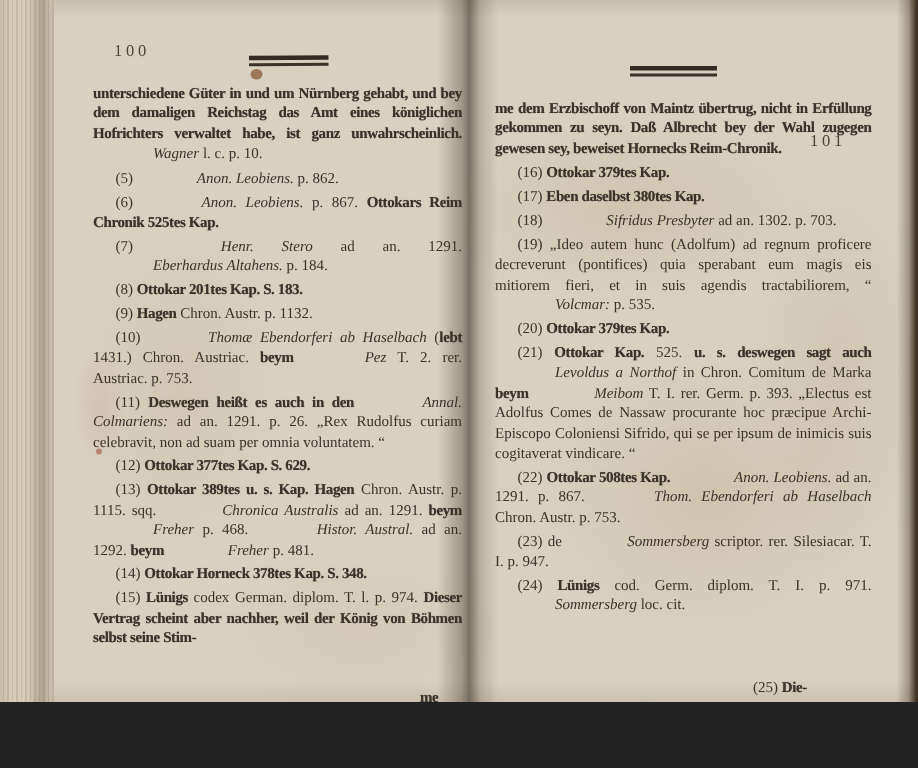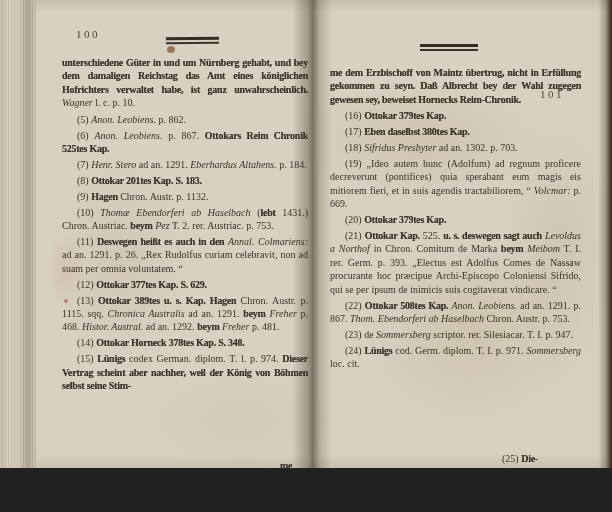--- a/index.html
+++ b/index.html
@@ -44,21 +44,21 @@
     background:#8a5a38;opacity:.75;filter:blur(.5px);}
   .speck{position:absolute;border-radius:50%;}
   .speck-a{left:64px;top:299px;width:4px;height:4px;background:#a34a3a;opacity:.55;}
   .speck-b{left:306px;top:483px;width:3px;height:6px;background:#8c3b30;opacity:.7;}
   .col{position:absolute;text-align:justify;font-size:10px;line-height:13.4px;color:#3a332b;}
   .col-left{left:62px;top:56px;width:246px;}
   .col-right{left:330px;top:66px;width:251px;}
   .col p{margin:0 0 2.5px;text-indent:15px;}
   .col p.cont{text-indent:0;margin-bottom:3px;}
   .fr{font-weight:bold;letter-spacing:-0.25px;text-shadow:0 0 .5px rgba(45,38,30,.55);}
-  .it{font-style:italic;}
+  .it{font-style:italic;margin-left:40px;}
   .rm{}
   .catchword{position:absolute;font-size:10px;color:#3a332b;}
   .cw-left{left:280px;top:460px;}
   .cw-right{left:502px;top:453px;}
   .signature{position:absolute;left:424px;top:466px;font-size:14px;letter-spacing:3px;color:#3a332b;}
 </style>
 </head>
 <body>
 
 <div class="scan">
@@ -87,21 +87,21 @@
     <p><span class="rm">(14) </span><span class="fr">Ottokar Horneck 378tes Kap. S. 348.</span></p>
     <p><span class="rm">(15) </span><span class="fr">Lünigs</span><span class="rm"> codex German. diplom. T. l. p. 974. </span><span class="fr">Dieser Vertrag scheint aber nachher, weil der König von Böhmen selbst seine Stim-</span></p>
   </div>
   <div class="catchword cw-left"><span class="fr">me</span></div>
 
   <div class="col col-right">
     <p class="cont"><span class="fr">me dem Erzbischoff von Maintz übertrug, nicht in Erfüllung gekommen zu seyn. Daß Albrecht bey der Wahl zugegen gewesen sey, beweiset Hornecks Reim-Chronik.</span></p>
     <p><span class="rm">(16) </span><span class="fr">Ottokar 379tes Kap.</span></p>
     <p><span class="rm">(17) </span><span class="fr">Eben daselbst 380tes Kap.</span></p>
     <p><span class="rm">(18) </span><span class="it">Sifridus Presbyter</span><span class="rm"> ad an. 1302. p. 703.</span></p>
-    <p><span class="rm">(19) „Ideo autem hunc (Adolfum) ad regnum proficere decreverunt (pontifices) quia sperabant eum magis eis mitiorem fieri, et in suis agendis tractabiliorem, “ </span><span class="it">Volcmar:</span><span class="rm"> p. 669.</span></p>
+    <p><span class="rm">(19) „Ideo autem hunc (Adolfum) ad regnum proficere decreverunt (pontifices) quia sperabant eum magis eis mitiorem fieri, et in suis agendis tractabiliorem, “ </span><span class="it">Volcmar:</span><span class="rm"> p. 535.</span></p>
     <p><span class="rm">(20) </span><span class="fr">Ottokar 379tes Kap.</span></p>
     <p><span class="rm">(21) </span><span class="fr">Ottokar Kap.</span><span class="rm"> 525. </span><span class="fr">u. s. deswegen sagt auch</span><span class="rm"> </span><span class="it">Levoldus a Northof</span><span class="rm"> in Chron. Comitum de Marka </span><span class="fr">beym</span><span class="rm"> </span><span class="it">Meibom</span><span class="rm"> T. I. rer. Germ. p. 393. „Electus est Adolfus Comes de Nassaw procurante hoc præcipue Archi-Episcopo Coloniensi Sifrido, qui se per ipsum de inimicis suis cogitaverat vindicare. “</span></p>
     <p><span class="rm">(22) </span><span class="fr">Ottokar 508tes Kap.</span><span class="rm"> </span><span class="it">Anon. Leobiens.</span><span class="rm"> ad an. 1291. p. 867. </span><span class="it">Thom. Ebendorferi ab Haselbach</span><span class="rm"> Chron. Austr. p. 753.</span></p>
     <p><span class="rm">(23) de </span><span class="it">Sommersberg</span><span class="rm"> scriptor. rer. Silesiacar. T. I. p. 947.</span></p>
     <p><span class="rm">(24) </span><span class="fr">Lünigs</span><span class="rm"> cod. Germ. diplom. T. I. p. 971. </span><span class="it">Sommersberg</span><span class="rm"> loc. cit.</span></p>
   </div>
   <div class="signature"><span class="fr">G</span><span class="rm"> 3</span></div>
   <div class="catchword cw-right"><span class="rm">(25) </span><span class="fr">Die-</span></div>
 
   <div class="speck speck-a"></div>

